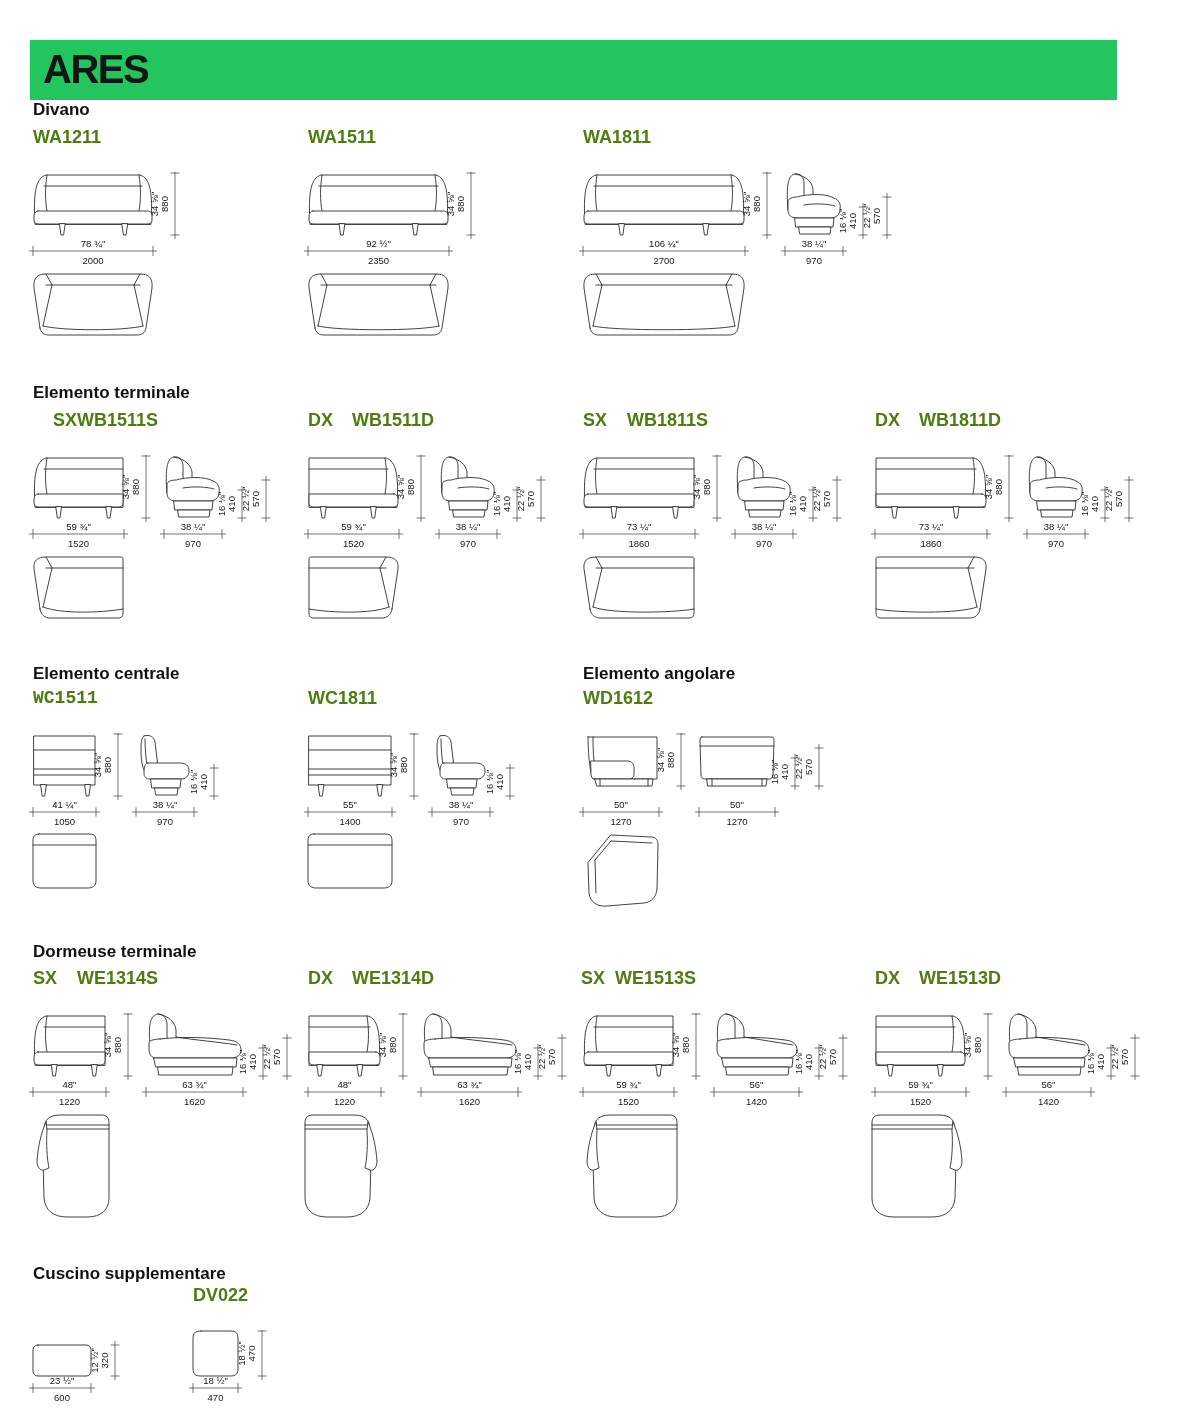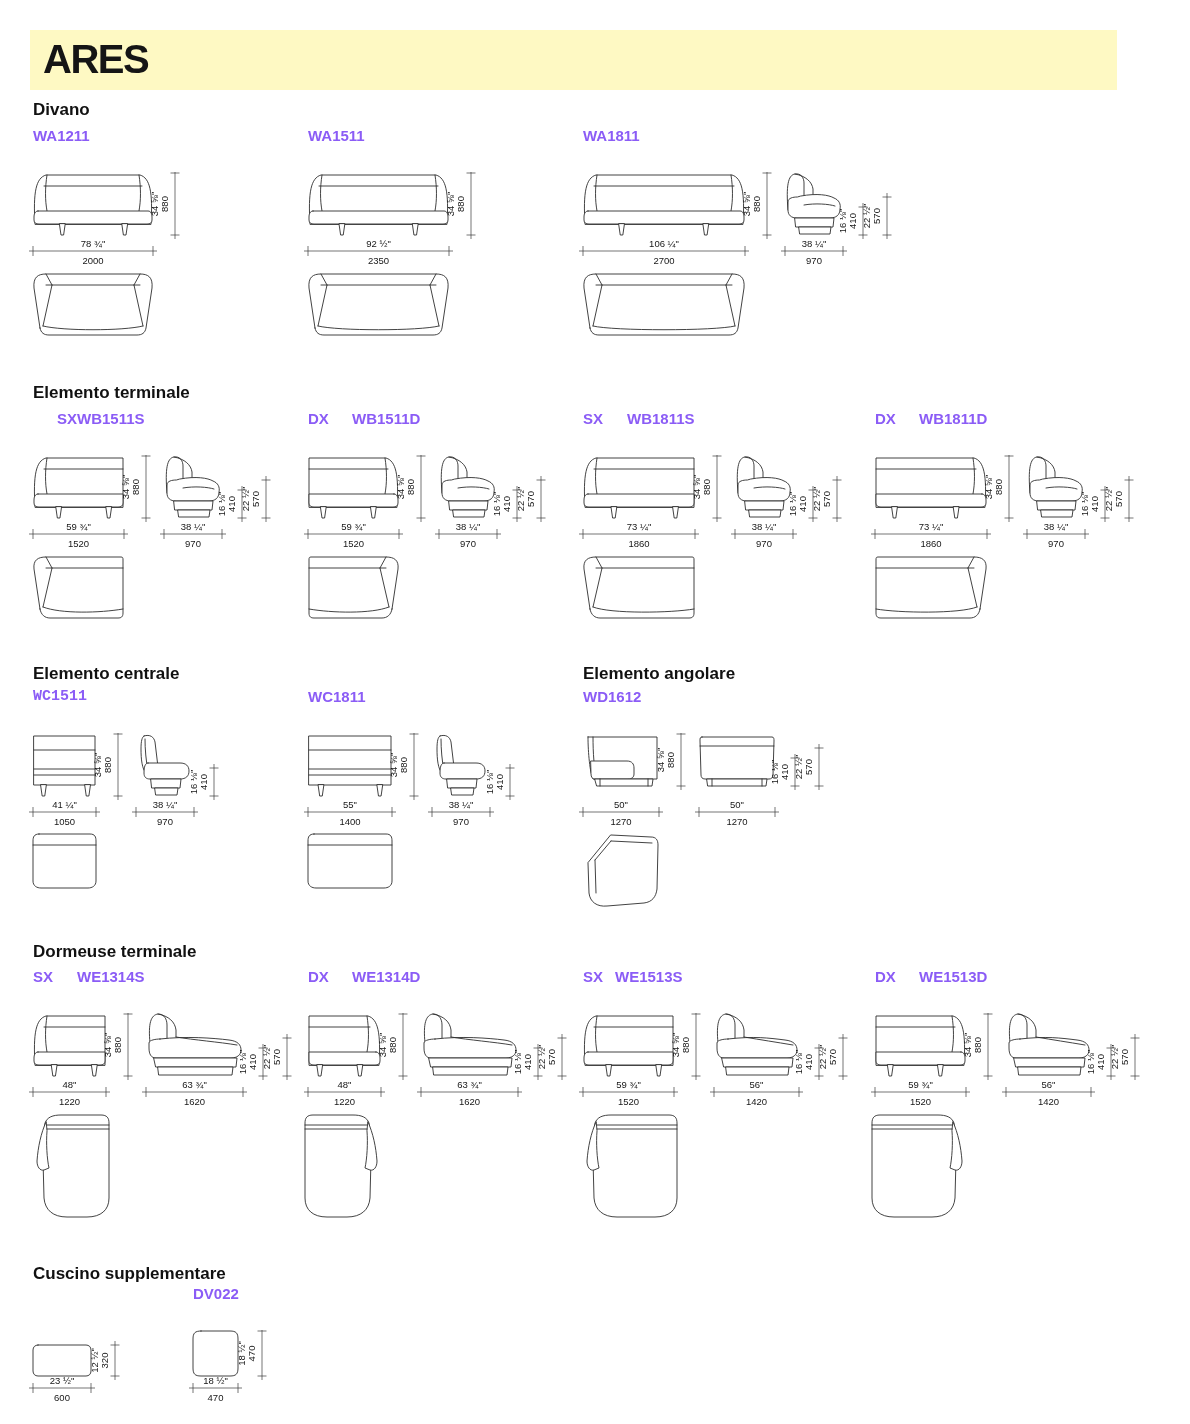--- a/index.html
+++ b/index.html
@@ -1,22 +1,22 @@
 <!DOCTYPE html>
 <html><head>
 <meta charset="utf-8">
 <style>
   html,body{margin:0;padding:0;background:#fff;}
   #page{position:relative;width:1190px;height:1424px;background:#fff;
         font-family:"Liberation Sans",sans-serif;overflow:hidden;}
-  #brandbar{position:absolute;left:30px;top:30px;width:1087px;height:60px;background:#fef9c3;}
+  #brandbar{position:absolute;left:30px;top:40px;width:1087px;height:60px;background:#22c55e;}
   #brandbar .title{position:absolute;left:13px;top:7px;font-size:40px;font-weight:bold;
         color:#151515;letter-spacing:-1.5px;}
   .sec-title{position:absolute;font-size:17px;font-weight:bold;color:#111;white-space:nowrap;}
-  .model-label{position:absolute;font-size:15px;font-weight:bold;color:#8b5cf6;white-space:nowrap;}
+  .model-label{position:absolute;font-size:18px;font-weight:bold;color:#4d7c0f;white-space:nowrap;}
   .model-label .pfx{display:inline-block;width:44px;}
   .fig{position:absolute;}
 </style>
 </head>
 <body>
 
 <div id="page">
   <div id="brandbar">
     <div class="title">ARES</div>
   </div>

